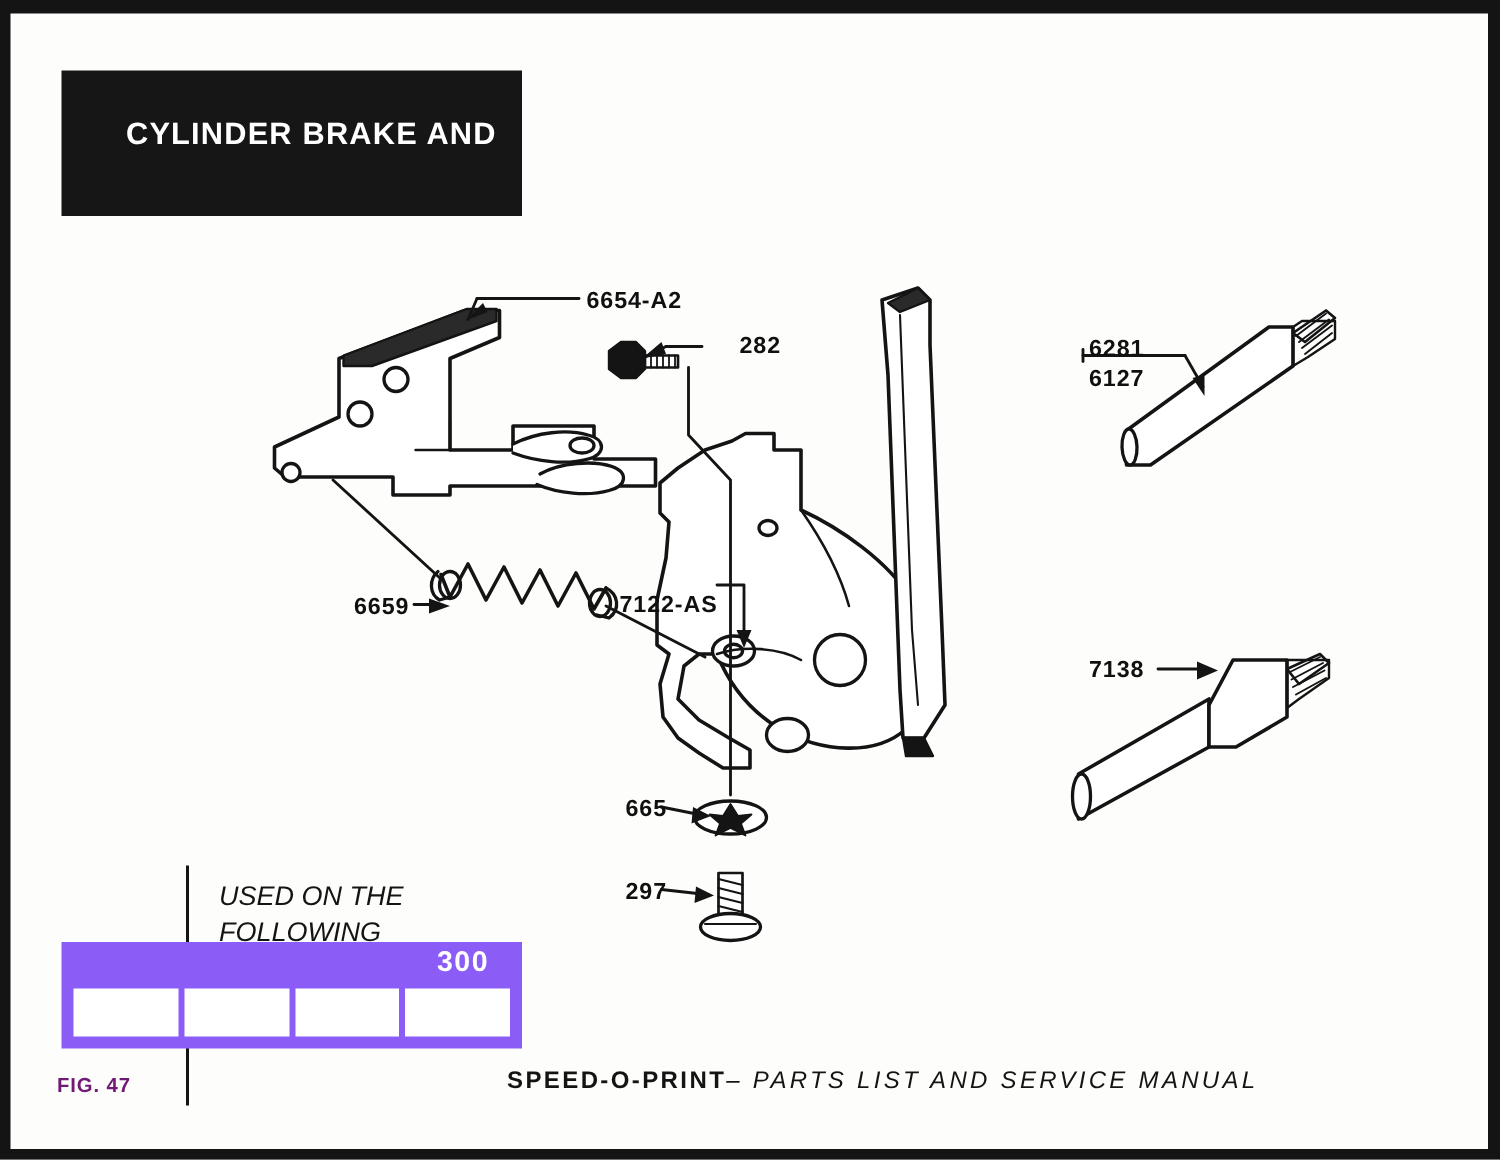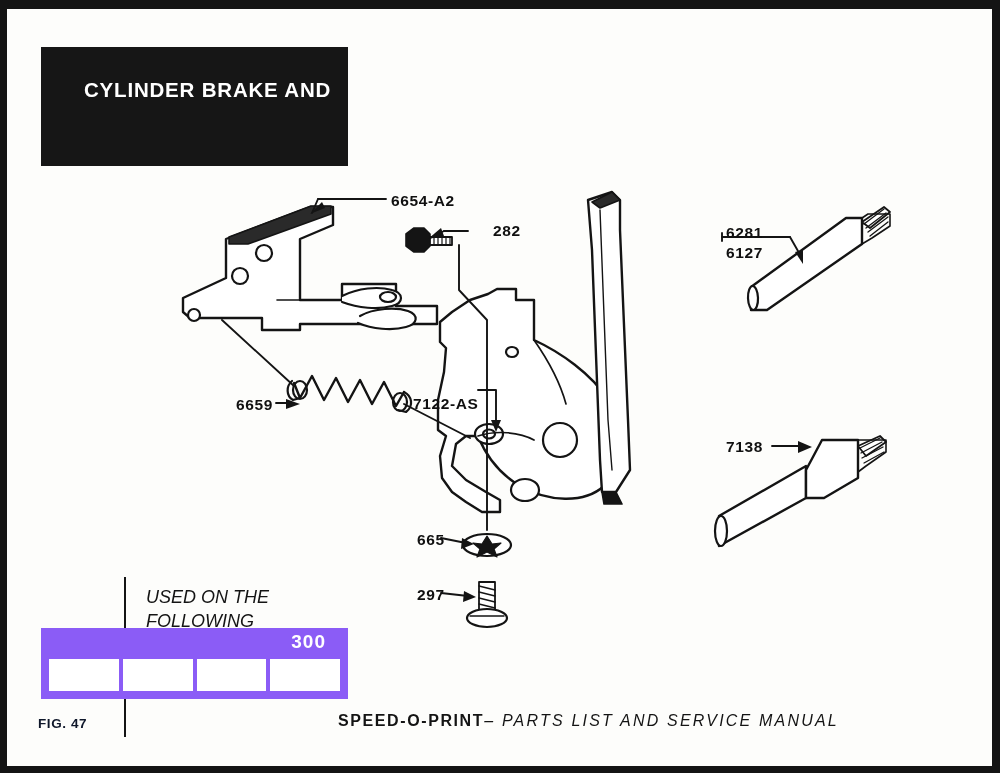--- a/index.html
+++ b/index.html
@@ -36,21 +36,21 @@
     height: 757px;
     background: #fdfdfb;
   }
 
   
   .title-block {
     position: absolute;
     left: 41px;
     top: 47px;
     width: 307px;
-    height: 119px;
+    height: 97px;
     background: #161616;
   }
   .title-block .line {
     position: absolute;
     left: 43px;
     color: #ffffff;
     font-weight: bold;
     font-size: 20.5px;
     letter-spacing: 0.8px;
     white-space: nowrap;
@@ -131,21 +131,21 @@
     background: #141414;
   }
 
   .fig {
     position: absolute;
     left: 38px;
     top: 716px;
     font-weight: bold;
     font-size: 13.5px;
     letter-spacing: 0.6px;
-    color: #0f172a;
+    color: #701a75;
   }
   .footer {
     position: absolute;
     left: 338px;
     top: 712px;
     white-space: nowrap;
     font-size: 16px;
     color: #141414;
   }
   .footer .brand {

